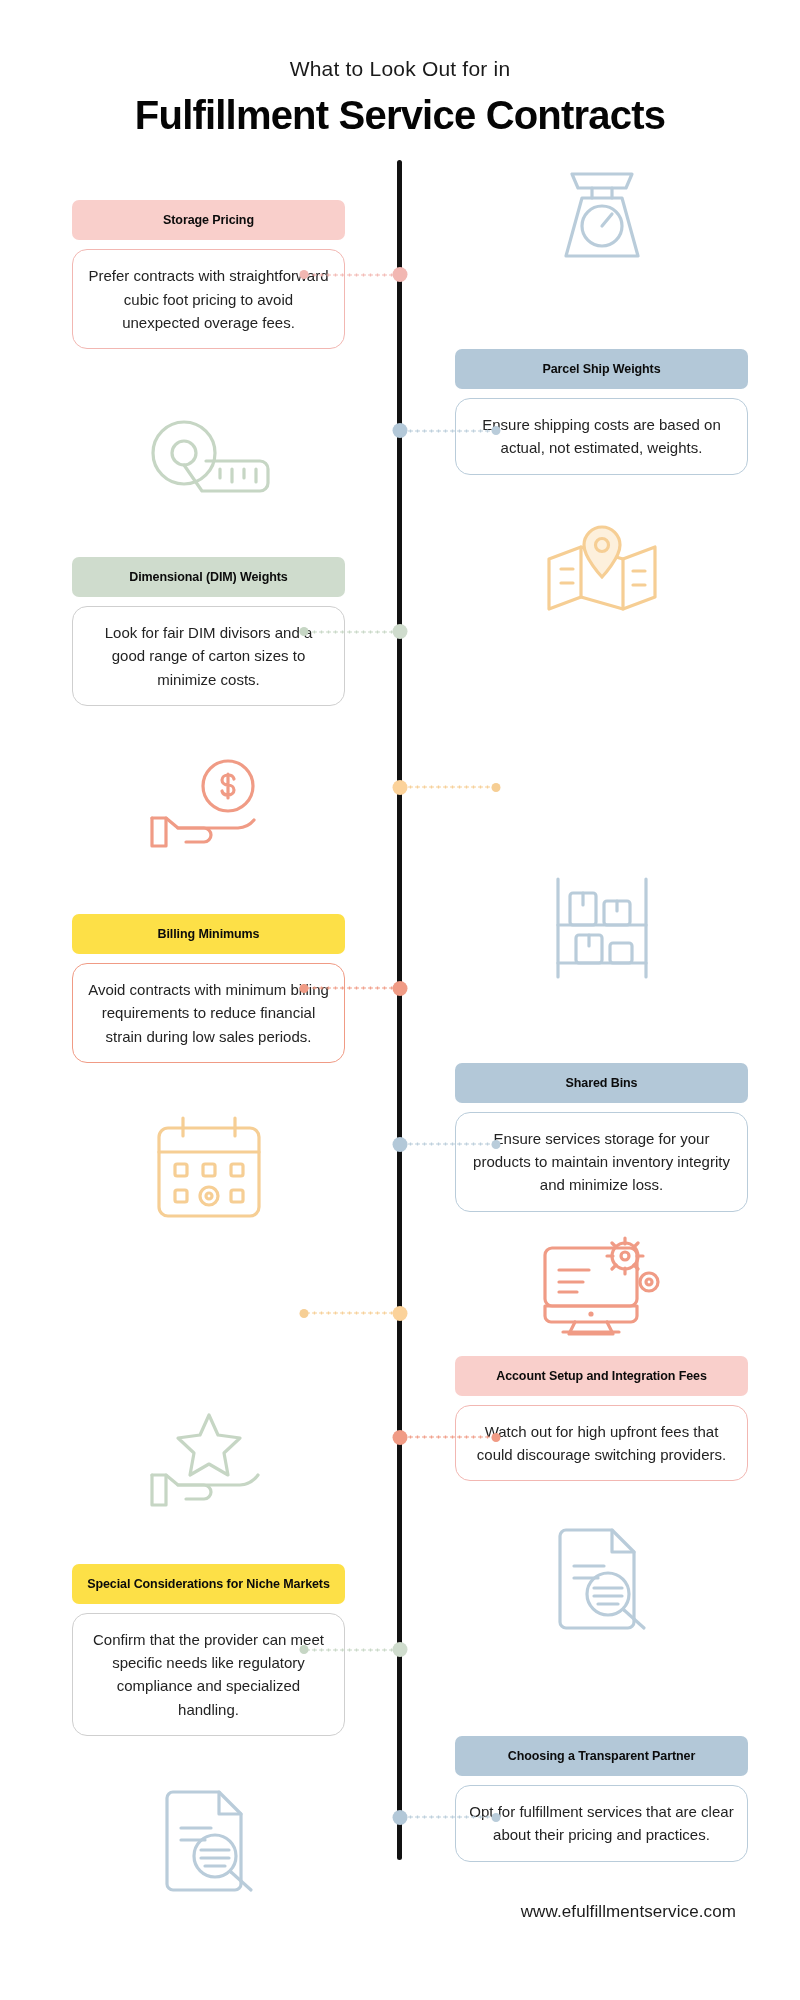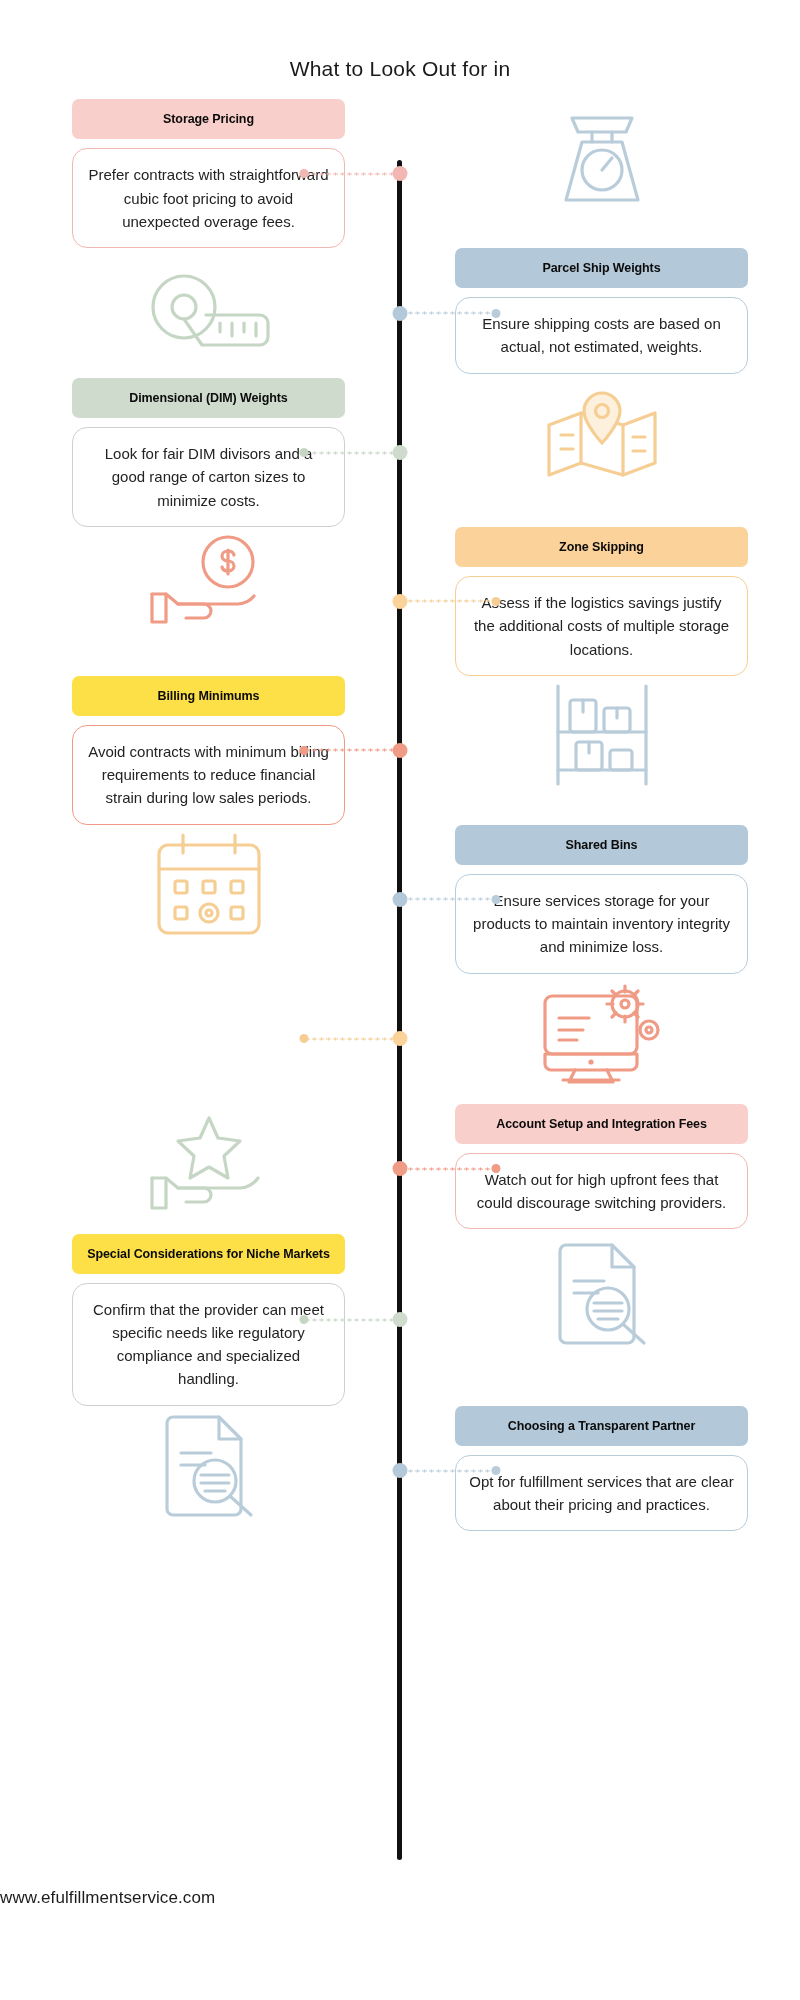--- a/index.html
+++ b/index.html
@@ -39,21 +39,21 @@
     position: relative;
     display: flex;
     width: 800px;
     min-height: 130px;
   }
   .col {
     width: 400px;
     position: relative;
     padding: 0 72px 0 72px;
   }
-  .col.left  { padding-left: 72px; padding-right: 55px; }
+  .col.left  { padding-left: 72px; padding-right: 55px; margin-top: 45px; }
   .col.right { padding-left: 55px; padding-right: 52px; }
 
   
   .stack { width: 100%; }
   .label-chip {
     border-radius: 7px;
     padding: 11px 10px;
     text-align: center;
     font-size: 12.5px;
     font-weight: 700;
@@ -117,35 +117,36 @@
     border-radius: 50%;
     transform: translate(-50%, -50%);
     z-index: 3;
   }
   .tip.for-left  { left: 0%; }
   .tip.for-right { left: 100%; }
 
   
   .footer {
     position: absolute;
-    left: 0; bottom: 92px;
+    left: 0; bottom: 78px;
     width: 736px;
-    text-align: left;
+    text-align: right;
     font-size: 17px;
     color: #1c1c1c;
     letter-spacing: 0.1px;
   }
 </style>
 </head>
 <body>
 
 <div class="page">
 
   <div class="header">
     <div class="kicker">What to Look Out for in</div>
+    <div class="title">Fulfillment Service Contracts</div>
   </div>
 
   <div class="spine"></div>
 
   <div class="timeline" id="timeline">
       <div class="row">
         <div class="col left">
           <div class="stack">
             <div class="label-chip" style="background:#F9CFCB">Storage Pricing</div>
             <div class="desc-card" style="border-color:#F2B7B2">Prefer contracts with straightforward cubic foot pricing to avoid unexpected overage fees.</div>
@@ -221,24 +222,20 @@
             <svg width="130" height="108" viewBox="0 0 130 108">
               <circle cx="84" cy="30" r="25" fill="none" stroke="#F09B85" stroke-width="3.2" stroke-linecap="round" stroke-linejoin="round"></circle>
               <path d="M84 18 v24 M90 23 a6 5 0 0 0-6-4 a6 5 0 0 0 0 10 a6 5 0 0 1 0 10 a6 5 0 0 1-6-4" fill="none" stroke="#F09B85" stroke-width="3.2" stroke-linecap="round" stroke-linejoin="round"></path>
               <path d="M8 62 h14 l12 10 h26 a7 7 0 0 1 0 14 H42" fill="none" stroke="#F09B85" stroke-width="3.2" stroke-linecap="round" stroke-linejoin="round"></path>
               <path d="M34 72 h60 a22 22 0 0 0 16-8" fill="none" stroke="#F09B85" stroke-width="3.2" stroke-linecap="round" stroke-linejoin="round"></path>
               <path d="M8 62 v28 h14 V62" fill="none" stroke="#F09B85" stroke-width="3.2" stroke-linecap="round" stroke-linejoin="round"></path>
             </svg>
           </div>
         </div>
         <div class="col right">
-          <div class="stack">
-            <div class="label-chip" style="background:#FBD29A">Zone Skipping</div>
-            <div class="desc-card" style="border-color:#F6CE94">Assess if the logistics savings justify the additional costs of multiple storage locations.</div>
-          </div>
           <div class="connector conn-right" style="color:#F6CE94">
             <div class="dots"></div>
             <div class="node for-right" style="background:#FBD29A"></div>
             <div class="tip for-right" style="background:#F6CE94"></div>
           </div>
         </div>
       </div>
       <div class="row">
         <div class="col left">
           <div class="stack">

